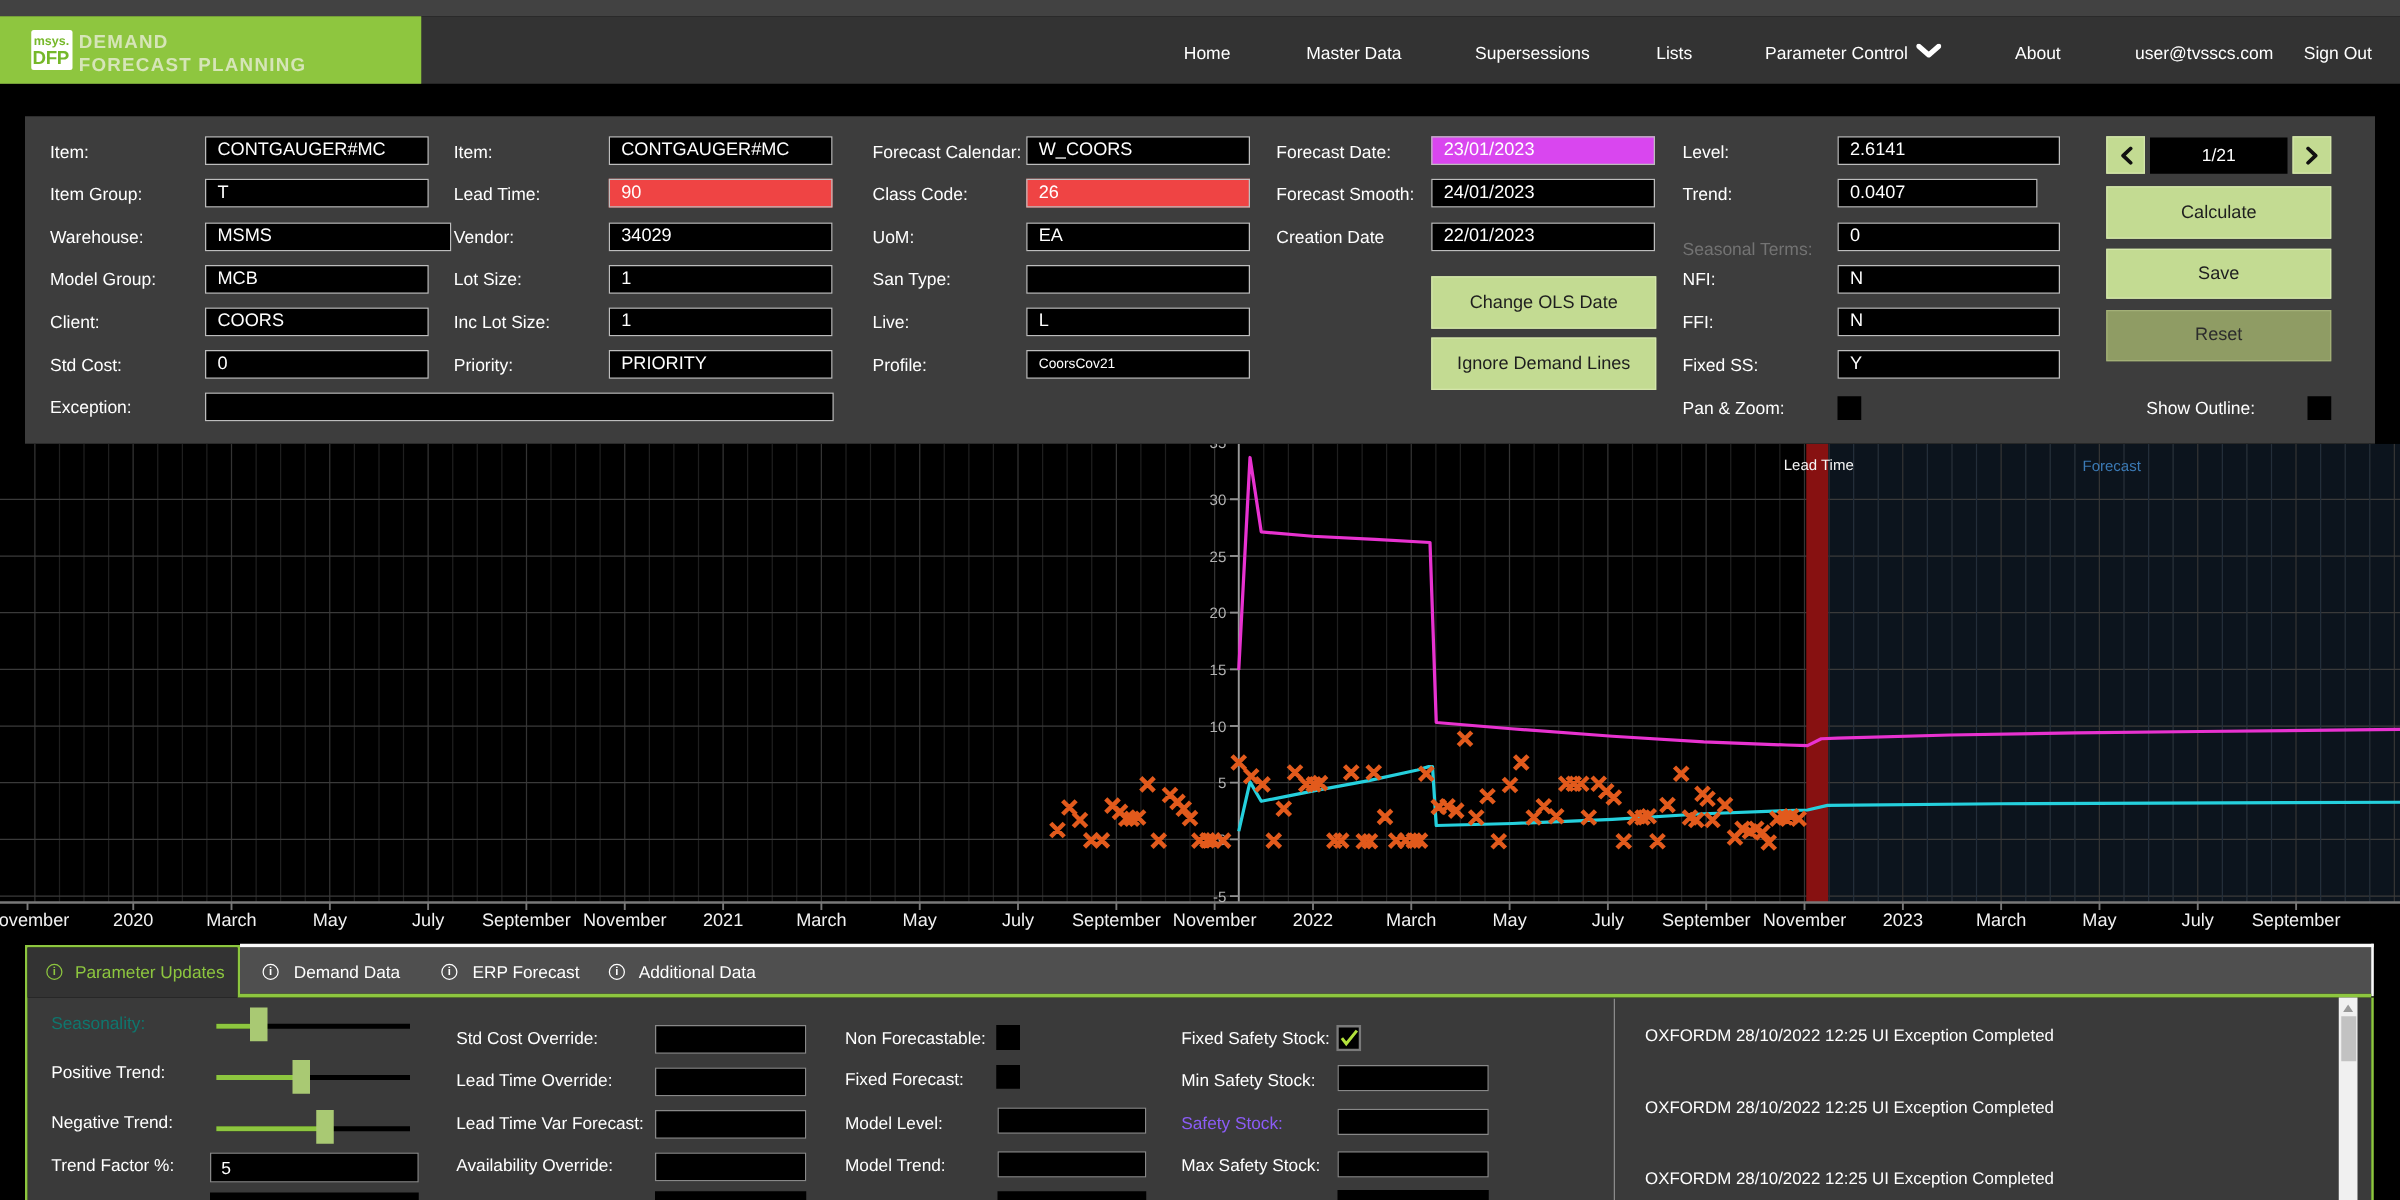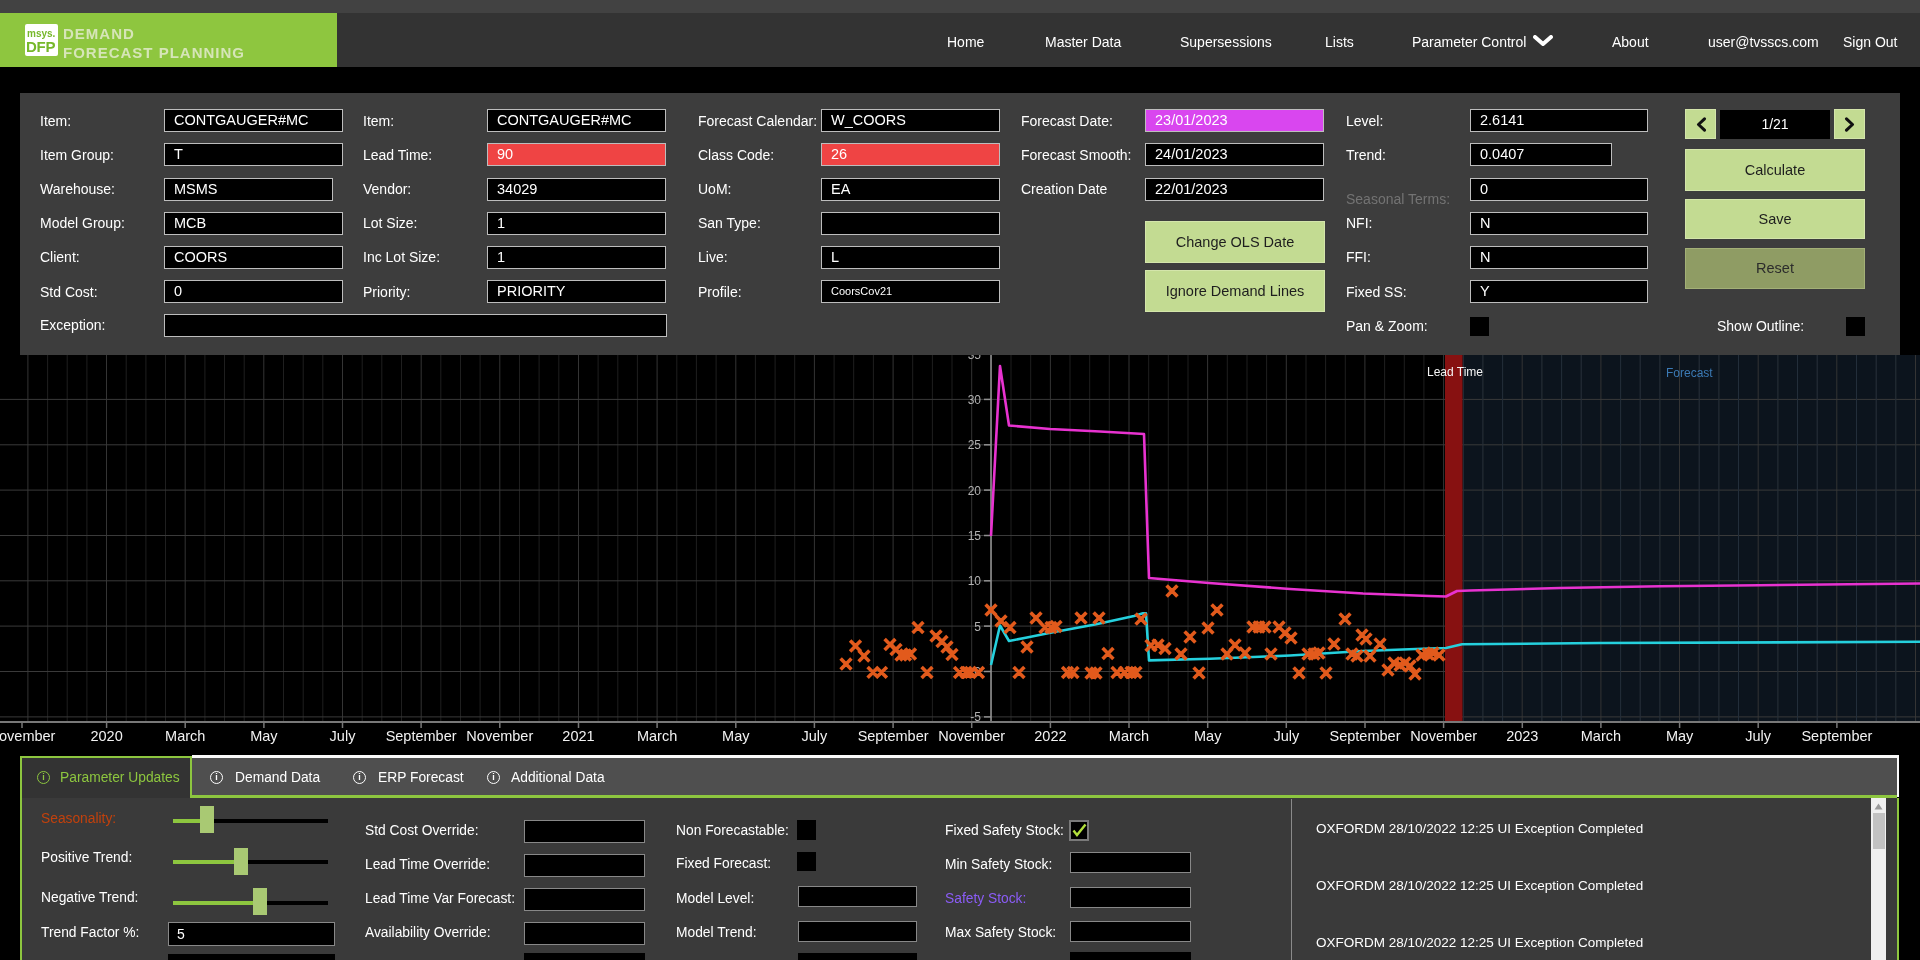--- a/index.html
+++ b/index.html
@@ -24,21 +24,21 @@
 <div style="position:absolute;left:1843px;top:34px;font-size:14px;color:#fff">Sign Out</div>
 <svg style="position:absolute;left:1533px;top:35px" width="20" height="13" viewBox="0 0 20 13">
     <path d="M2 2 L10 9 L18 2" fill="none" stroke="#fff" stroke-width="4" stroke-linecap="round" stroke-linejoin="round"></path>
   </svg>
 <div style="position:absolute;left:20px;top:93px;width:1880px;height:262px;background:#3d3d3d"></div>
 <div style="position:absolute;left:40px;top:112.5px;font-size:14px;color:#fff">Item:</div>
 <div style="position:absolute;left:164px;top:109px;width:179px;height:23px;box-sizing:border-box;background:#000;border:1px solid #bdbdbd;color:#fff;font-size:14.5px;line-height:21px;padding-left:9px;overflow:hidden">CONTGAUGER#MC</div>
 <div style="position:absolute;left:40px;top:146.5px;font-size:14px;color:#fff">Item Group:</div>
 <div style="position:absolute;left:164px;top:143px;width:179px;height:23px;box-sizing:border-box;background:#000;border:1px solid #bdbdbd;color:#fff;font-size:14.5px;line-height:21px;padding-left:9px;overflow:hidden">T</div>
 <div style="position:absolute;left:40px;top:181.0px;font-size:14px;color:#fff">Warehouse:</div>
-<div style="position:absolute;left:164px;top:177.5px;width:169px;height:23px;box-sizing:border-box;background:#000;border:1px solid #bdbdbd;color:#fff;font-size:14.5px;line-height:21px;padding-left:9px;overflow:hidden">MSMS</div>
+<div style="position:absolute;left:164px;top:177.5px;width:197px;height:23px;box-sizing:border-box;background:#000;border:1px solid #bdbdbd;color:#fff;font-size:14.5px;line-height:21px;padding-left:9px;overflow:hidden">MSMS</div>
 <div style="position:absolute;left:40px;top:215.0px;font-size:14px;color:#fff">Model Group:</div>
 <div style="position:absolute;left:164px;top:211.5px;width:179px;height:23px;box-sizing:border-box;background:#000;border:1px solid #bdbdbd;color:#fff;font-size:14.5px;line-height:21px;padding-left:9px;overflow:hidden">MCB</div>
 <div style="position:absolute;left:40px;top:249.0px;font-size:14px;color:#fff">Client:</div>
 <div style="position:absolute;left:164px;top:245.5px;width:179px;height:23px;box-sizing:border-box;background:#000;border:1px solid #bdbdbd;color:#fff;font-size:14.5px;line-height:21px;padding-left:9px;overflow:hidden">COORS</div>
 <div style="position:absolute;left:40px;top:283.5px;font-size:14px;color:#fff">Std Cost:</div>
 <div style="position:absolute;left:164px;top:280px;width:179px;height:23px;box-sizing:border-box;background:#000;border:1px solid #bdbdbd;color:#fff;font-size:14.5px;line-height:21px;padding-left:9px;overflow:hidden">0</div>
 <div style="position:absolute;left:40px;top:317px;font-size:14px;color:#fff">Exception:</div>
 <div style="position:absolute;left:164px;top:313.5px;width:503px;height:23px;box-sizing:border-box;background:#000;border:1px solid #bdbdbd;color:#fff;font-size:14.5px;line-height:21px;padding-left:9px;overflow:hidden"></div>
 <div style="position:absolute;left:363px;top:112.5px;font-size:14px;color:#fff">Item:</div>
 <div style="position:absolute;left:487px;top:109px;width:179px;height:23px;box-sizing:border-box;background:#000;border:1px solid #bdbdbd;color:#fff;font-size:14.5px;line-height:21px;padding-left:9px;overflow:hidden">CONTGAUGER#MC</div>
@@ -68,21 +68,21 @@
 <div style="position:absolute;left:1145px;top:109px;width:179px;height:23px;box-sizing:border-box;background:#d946ef;border:1px solid #bdbdbd;color:#fff;font-size:14.5px;line-height:21px;padding-left:9px;overflow:hidden">23/01/2023</div>
 <div style="position:absolute;left:1021px;top:146.5px;font-size:14px;color:#fff">Forecast Smooth:</div>
 <div style="position:absolute;left:1145px;top:143px;width:179px;height:23px;box-sizing:border-box;background:#000;border:1px solid #bdbdbd;color:#fff;font-size:14.5px;line-height:21px;padding-left:9px;overflow:hidden">24/01/2023</div>
 <div style="position:absolute;left:1021px;top:181.0px;font-size:14px;color:#fff">Creation Date</div>
 <div style="position:absolute;left:1145px;top:177.5px;width:179px;height:23px;box-sizing:border-box;background:#000;border:1px solid #bdbdbd;color:#fff;font-size:14.5px;line-height:21px;padding-left:9px;overflow:hidden">22/01/2023</div>
 <div style="position:absolute;left:1145px;top:220.5px;width:180px;height:42px;box-sizing:border-box;background:#c3db92;border:1px solid #d4e5ab;color:#1e1e1e;font-size:14.5px;text-align:center;line-height:40px">Change OLS Date</div>
 <div style="position:absolute;left:1145px;top:270px;width:180px;height:42px;box-sizing:border-box;background:#c3db92;border:1px solid #d4e5ab;color:#1e1e1e;font-size:14.5px;text-align:center;line-height:40px">Ignore Demand Lines</div>
 <div style="position:absolute;left:1346px;top:112.5px;font-size:14px;color:#fff">Level:</div>
 <div style="position:absolute;left:1470px;top:109px;width:178px;height:23px;box-sizing:border-box;background:#000;border:1px solid #bdbdbd;color:#fff;font-size:14.5px;line-height:21px;padding-left:9px;overflow:hidden">2.6141</div>
 <div style="position:absolute;left:1346px;top:146.5px;font-size:14px;color:#fff">Trend:</div>
-<div style="position:absolute;left:1470px;top:143px;width:142px;height:23px;box-sizing:border-box;background:#000;border:1px solid #bdbdbd;color:#fff;font-size:14.5px;line-height:21px;padding-left:9px;overflow:hidden">0.0407</div>
+<div style="position:absolute;left:1470px;top:143px;width:160px;height:23px;box-sizing:border-box;background:#000;border:1px solid #bdbdbd;color:#fff;font-size:14.5px;line-height:21px;padding-left:9px;overflow:hidden">0.0407</div>
 <div style="position:absolute;left:1346px;top:191px;font-size:14px;color:#737373">Seasonal Terms:</div>
 <div style="position:absolute;left:1470px;top:177.5px;width:178px;height:23px;box-sizing:border-box;background:#000;border:1px solid #bdbdbd;color:#fff;font-size:14.5px;line-height:21px;padding-left:9px;overflow:hidden">0</div>
 <div style="position:absolute;left:1346px;top:215.0px;font-size:14px;color:#fff">NFI:</div>
 <div style="position:absolute;left:1470px;top:211.5px;width:178px;height:23px;box-sizing:border-box;background:#000;border:1px solid #bdbdbd;color:#fff;font-size:14.5px;line-height:21px;padding-left:9px;overflow:hidden">N</div>
 <div style="position:absolute;left:1346px;top:249.0px;font-size:14px;color:#fff">FFI:</div>
 <div style="position:absolute;left:1470px;top:245.5px;width:178px;height:23px;box-sizing:border-box;background:#000;border:1px solid #bdbdbd;color:#fff;font-size:14.5px;line-height:21px;padding-left:9px;overflow:hidden">N</div>
 <div style="position:absolute;left:1346px;top:283.5px;font-size:14px;color:#fff">Fixed SS:</div>
 <div style="position:absolute;left:1470px;top:280px;width:178px;height:23px;box-sizing:border-box;background:#000;border:1px solid #bdbdbd;color:#fff;font-size:14.5px;line-height:21px;padding-left:9px;overflow:hidden">Y</div>
 <div style="position:absolute;left:1346px;top:318px;font-size:14px;color:#fff">Pan &amp; Zoom:</div>
 <div style="position:absolute;left:1470px;top:317px;width:19px;height:19px;background:#000"></div>
@@ -312,21 +312,21 @@
 <div style="position:absolute;left:192px;top:795px;width:1705px;height:2.5px;background:#8dc63f"></div>
 <div style="position:absolute;left:1897px;top:797.5px;width:2px;height:162.5px;background:#8dc63f"></div>
 <div style="position:absolute;left:37px;top:771px;width:11px;height:11px;border:1.5px solid #8dc63f;border-radius:50%;color:#8dc63f;font-size:9px;font-weight:bold;text-align:center;line-height:11.5px">i</div>
 <div style="position:absolute;left:60px;top:770px;font-size:13.8px;color:#8dc63f">Parameter Updates</div>
 <div style="position:absolute;left:210px;top:771px;width:11px;height:11px;border:1.5px solid #fff;border-radius:50%;color:#fff;font-size:9px;font-weight:bold;text-align:center;line-height:11.5px">i</div>
 <div style="position:absolute;left:235px;top:770px;font-size:13.8px;color:#fff">Demand Data</div>
 <div style="position:absolute;left:353px;top:771px;width:11px;height:11px;border:1.5px solid #fff;border-radius:50%;color:#fff;font-size:9px;font-weight:bold;text-align:center;line-height:11.5px">i</div>
 <div style="position:absolute;left:378px;top:770px;font-size:13.8px;color:#fff">ERP Forecast</div>
 <div style="position:absolute;left:487px;top:771px;width:11px;height:11px;border:1.5px solid #fff;border-radius:50%;color:#fff;font-size:9px;font-weight:bold;text-align:center;line-height:11.5px">i</div>
 <div style="position:absolute;left:511px;top:770px;font-size:13.8px;color:#fff">Additional Data</div>
-<div style="position:absolute;left:41px;top:811px;font-size:13.8px;color:#c2410c">Seasonality:</div>
+<div style="position:absolute;left:41px;top:811px;font-size:13.8px;color:#0f766e">Seasonality:</div>
 <div style="position:absolute;left:173px;top:818.5px;width:155px;height:4px;background:#000"></div>
 <div style="position:absolute;left:173px;top:818.5px;width:34px;height:4px;background:#8dc63f"></div>
 <div style="position:absolute;left:200px;top:806.0px;width:14px;height:27px;background:#a9c973"></div>
 <div style="position:absolute;left:41px;top:850px;font-size:13.8px;color:#fff">Positive Trend:</div>
 <div style="position:absolute;left:173px;top:860px;width:155px;height:4px;background:#000"></div>
 <div style="position:absolute;left:173px;top:860px;width:68px;height:4px;background:#8dc63f"></div>
 <div style="position:absolute;left:234px;top:847.5px;width:14px;height:27px;background:#a9c973"></div>
 <div style="position:absolute;left:41px;top:890px;font-size:13.8px;color:#fff">Negative Trend:</div>
 <div style="position:absolute;left:173px;top:900.5px;width:155px;height:4px;background:#000"></div>
 <div style="position:absolute;left:173px;top:900.5px;width:87px;height:4px;background:#8dc63f"></div>

